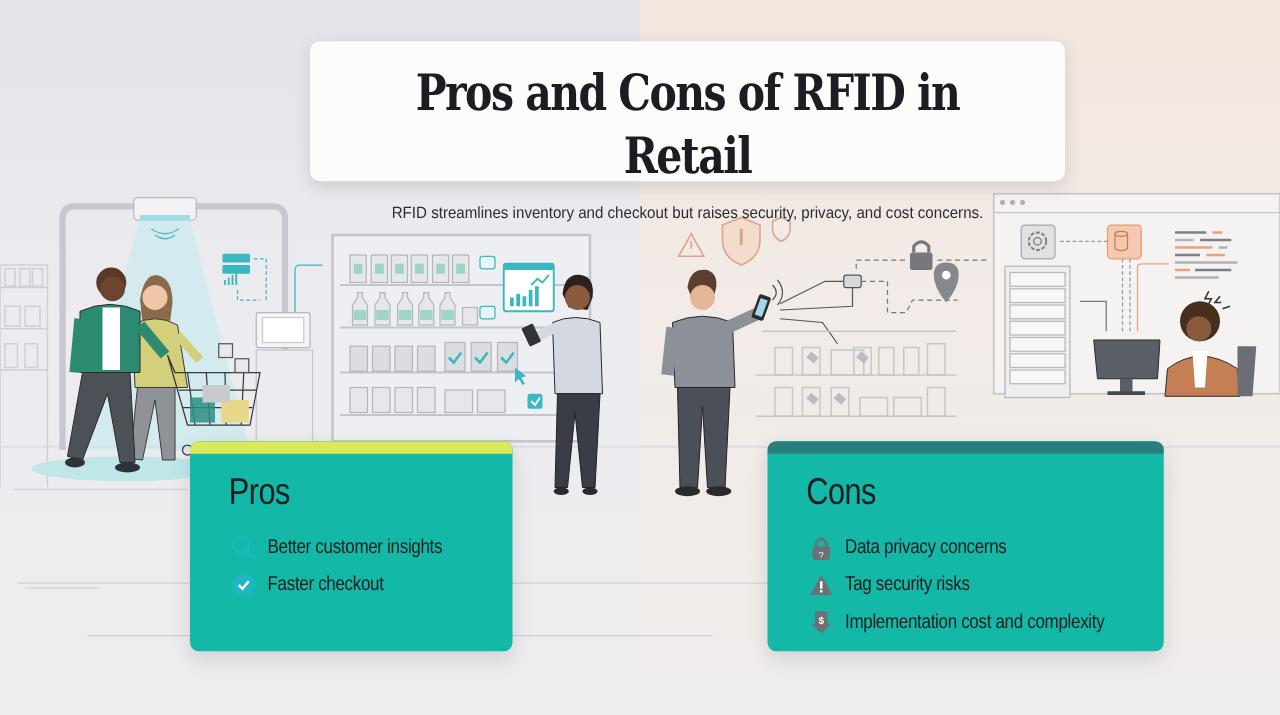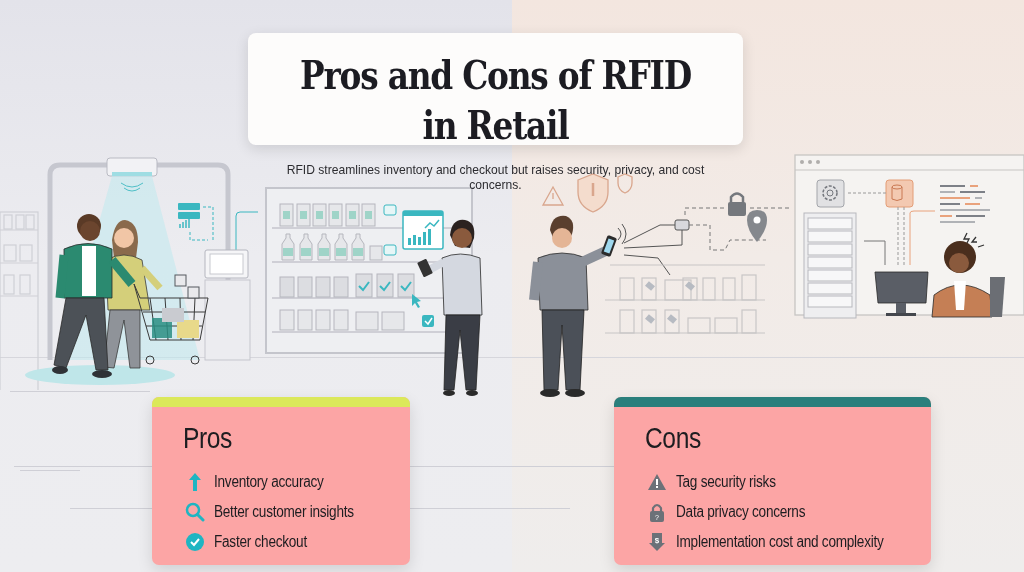--- a/index.html
+++ b/index.html
@@ -14,45 +14,44 @@
     background: linear-gradient(180deg, #e3e3ea 0%, #ececf0 45%, #ededf0 100%);
   }
   .bg-right {
     position: absolute; left: 512px; top: 0; width: 512px; height: 572px;
     background: linear-gradient(180deg, #f3e6df 0%, #f2ebe7 45%, #efedec 100%);
   }
   .floor-line { position: absolute; height: 1px; background: #cfcfd6; }
 
   
   .title-card {
-    position: absolute; left: 248px; top: 33px; width: 495px; height: 112px;
+    position: absolute; left: 248px; top: 33px; width: 604px; height: 112px;
     background: #fdfcfb; border-radius: 8px;
     box-shadow: 0 4px 14px rgba(0,0,0,0.12);
     text-align: center;
   }
   .title-card h1 {
     font-family: "DejaVu Serif", serif;
     font-weight: bold;
     font-size: 40px; letter-spacing: -1.5px;
     color: #1c1c22; margin-top: 17px;
     transform: scaleX(0.82); transform-origin: center;
     line-height: 50px;
   }
   .title-card p {
     font-family: "Liberation Sans", sans-serif;
     font-size: 13px; color: #2c2c30; margin-top: 12px;
     transform: scaleX(0.93);
   }
 
   
   .card {
-    position: absolute; background: #fca5a5; border-radius: 7px;
+    position: absolute; background: #14b8a6; border-radius: 7px;
     box-shadow: 0 6px 16px rgba(0,0,0,0.12);
     overflow: hidden;
-    margin-top: 44px;
   }
   .card .bar { height: 10px; width: 100%; }
   .card h2 {
     font-family: "Liberation Sans", sans-serif;
     font-weight: normal; font-size: 30px; color: #1d1d20;
     margin: 14px 0 0 31px; letter-spacing: -0.5px;
     transform: scaleX(0.82); transform-origin: left;
   }
   .card ul { list-style: none; margin: 12px 0 0 33px; }
   .card li { display: flex; align-items: center; height: 30px; }
@@ -379,28 +378,20 @@
 
 <div class="title-card">
   <h1>Pros and Cons of RFID in Retail</h1>
   <p>RFID streamlines inventory and checkout but raises security, privacy, and cost concerns.</p>
 </div>
 
 <div class="card pros">
   <div class="bar" style="background:#dbe85a;"></div>
   <h2>Pros</h2>
   <ul>
-    <li>
-      <span class="ico">
-        <svg width="14" height="20" viewBox="0 0 14 20">
-            <path d="M7 1 L13 8 L9 8 L9 19 L5 19 L5 8 L1 8 Z" fill="#1fb5c2"></path>
-          </svg>
-      </span>
-      <span class="txt">Inventory accuracy</span>
-    </li>
     <li>
       <span class="ico">
         <svg width="20" height="20" viewBox="0 0 20 20">
             <circle cx="8" cy="8" r="6" stroke="#1fb5c2" stroke-width="2.5" fill="none"></circle>
             <line x1="12.5" y1="12.5" x2="18" y2="18" stroke="#1fb5c2" stroke-width="3" stroke-linecap="round"></line>
           </svg>
       </span>
       <span class="txt">Better customer insights</span>
     </li>
     <li>
@@ -414,37 +405,37 @@
     </li>
   </ul>
 </div>
 
 <div class="card cons">
   <div class="bar" style="background:#2a7f7c;"></div>
   <h2>Cons</h2>
   <ul>
     <li>
       <span class="ico">
+        <svg width="16" height="20" viewBox="0 0 16 20">
+            <path d="M4 9 L4 6 Q8 0 12 6 L12 9" stroke="#6c7178" stroke-width="2.2" fill="none"></path>
+            <rect x="1" y="9" width="14" height="11" rx="2" fill="#6c7178"></rect>
+            <text x="8" y="18" font-size="7" fill="#fff" text-anchor="middle" font-family="Liberation Sans, sans-serif">?</text>
+          </svg>
+      </span>
+      <span class="txt">Data privacy concerns</span>
+    </li>
+    <li>
+      <span class="ico">
         <svg width="20" height="18" viewBox="0 0 20 18">
             <path d="M10 1 L19 17 L1 17 Z" fill="#6c7178"></path>
             <rect x="9" y="6" width="2" height="6" fill="#fff"></rect>
             <rect x="9" y="13" width="2" height="2" fill="#fff"></rect>
           </svg>
       </span>
       <span class="txt">Tag security risks</span>
-    </li>
-    <li>
-      <span class="ico">
-        <svg width="16" height="20" viewBox="0 0 16 20">
-            <path d="M4 9 L4 6 Q8 0 12 6 L12 9" stroke="#6c7178" stroke-width="2.2" fill="none"></path>
-            <rect x="1" y="9" width="14" height="11" rx="2" fill="#6c7178"></rect>
-            <text x="8" y="18" font-size="7" fill="#fff" text-anchor="middle" font-family="Liberation Sans, sans-serif">?</text>
-          </svg>
-      </span>
-      <span class="txt">Data privacy concerns</span>
     </li>
     <li>
       <span class="ico">
         <svg width="18" height="20" viewBox="0 0 18 20">
             <path d="M4 1 L14 1 L14 11 L17 11 L9 19 L1 11 L4 11 Z" fill="#6c7178"></path>
             <text x="9" y="11" font-size="8" fill="#fff" text-anchor="middle" font-family="Liberation Sans, sans-serif" font-weight="bold">$</text>
           </svg>
       </span>
       <span class="txt">Implementation cost and complexity</span>
     </li>

